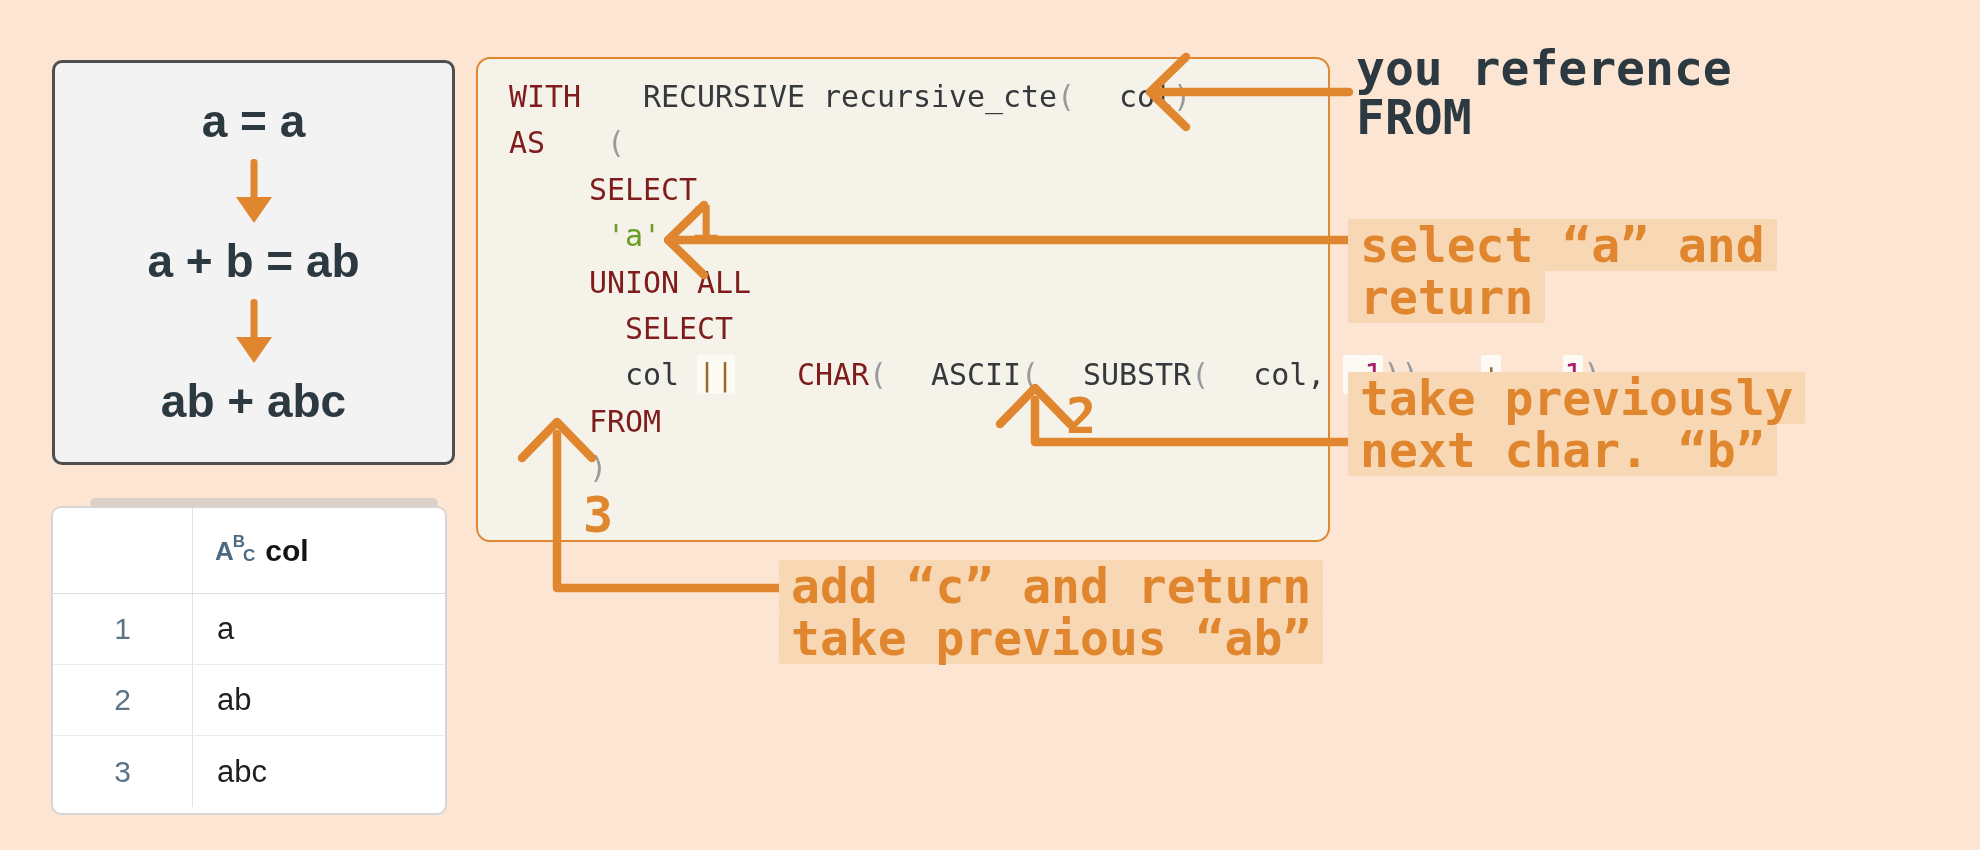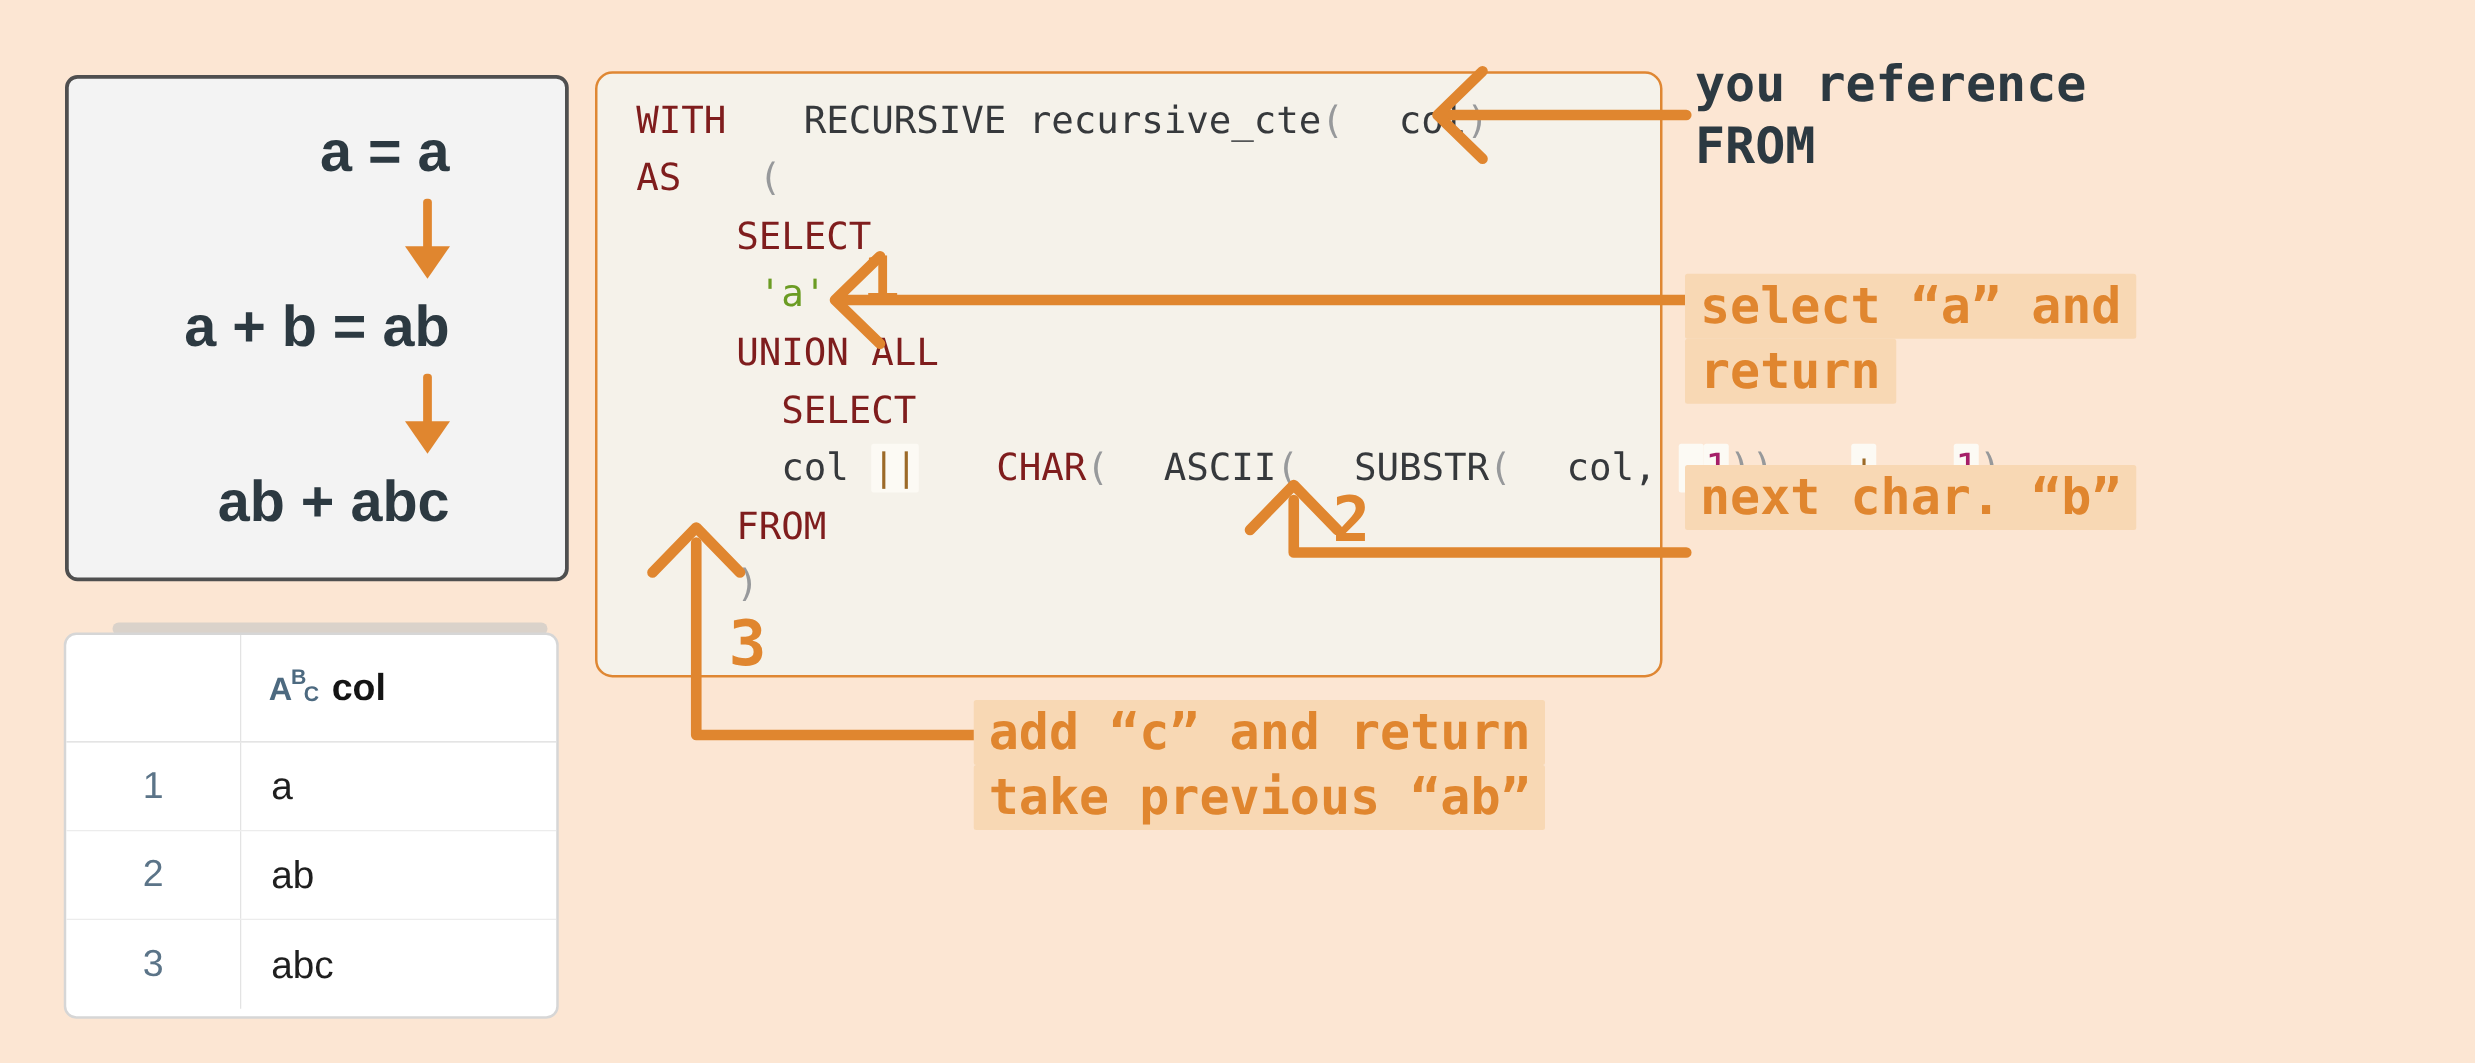--- a/index.html
+++ b/index.html
@@ -51,21 +51,21 @@
   .tk-kw{color:#7f1d1d;}
   .tk-pl{color:#36393c;margin-left:44px;}
   .tk-pr{color:#97999b;}
   .tk-str{color:#6b9c23;}
   .tk-op{color:#9c6a28;background:#fcfaf4;padding:2px 1px;border-radius:2px;}
   .tk-num{color:#a61f68;background:#fcfaf4;padding:2px 1px;border-radius:2px;}
 
   
   .ann{
     position:absolute;z-index:6;
-    font-family:"DejaVu Sans Mono",monospace;font-weight:700;font-size:40px;
+    font-family:"DejaVu Sans Mono",monospace;font-weight:700;font-size:48px;
     white-space:nowrap;
   }
   .ann .line{display:block;width:max-content;}
   #ann-reference{color:var(--dark);left:1356px;top:44px;}
   #ann-reference .line{line-height:49px;}
   .ann.orange{color:var(--orange);}
   .ann.orange .line{
     background:var(--hl);line-height:52px;padding:0 12px;margin-bottom:0;
     border-radius:2px;
   }
@@ -116,21 +116,21 @@
   .tnum{
     width:140px;display:flex;align-items:center;justify-content:center;
     color:#5b7488;font-size:30px;border-right:1px solid #e3e3e3;
   }
   .tval{display:flex;align-items:center;padding-left:24px;font-size:31px;color:#1f1f1f;}
 </style>
 </head>
 <body>
 
 <div id="flow-box">
-  <div id="flow-steps" style="display: flex; flex-direction: column; align-items: flex-end;">
+  <div id="flow-steps" style="display: flex; flex-direction: column; align-items: center;">
       <div class="flow-step">a = a</div>
       <div class="flow-arrow"></div>
       <div class="flow-step">a + b = ab</div>
       <div class="flow-arrow"></div>
       <div class="flow-step">ab + abc</div>
     </div>
 </div>
 
 <div id="code-box">
   <div id="code-lines">
@@ -163,20 +163,21 @@
 
 <div class="ann" id="ann-reference">
     <span class="line">you reference</span>
     <span class="line">FROM</span>
   </div>
 <div class="ann orange" id="ann-select-a">
     <span class="line">select “a” and</span>
     <span class="line">return</span>
   </div>
 <div class="ann orange" id="ann-take-prev-a">
+    <span class="line">take previously</span>
     <span class="line">next char. “b”</span>
   </div>
 <div class="ann orange" id="ann-take-prev-ab">
     <span class="line">add “c” and return</span>
     <span class="line">take previous “ab”</span>
   </div>
 
 <div id="table-top-bar"></div>
 <div id="result-table">
   <div class="thead">

